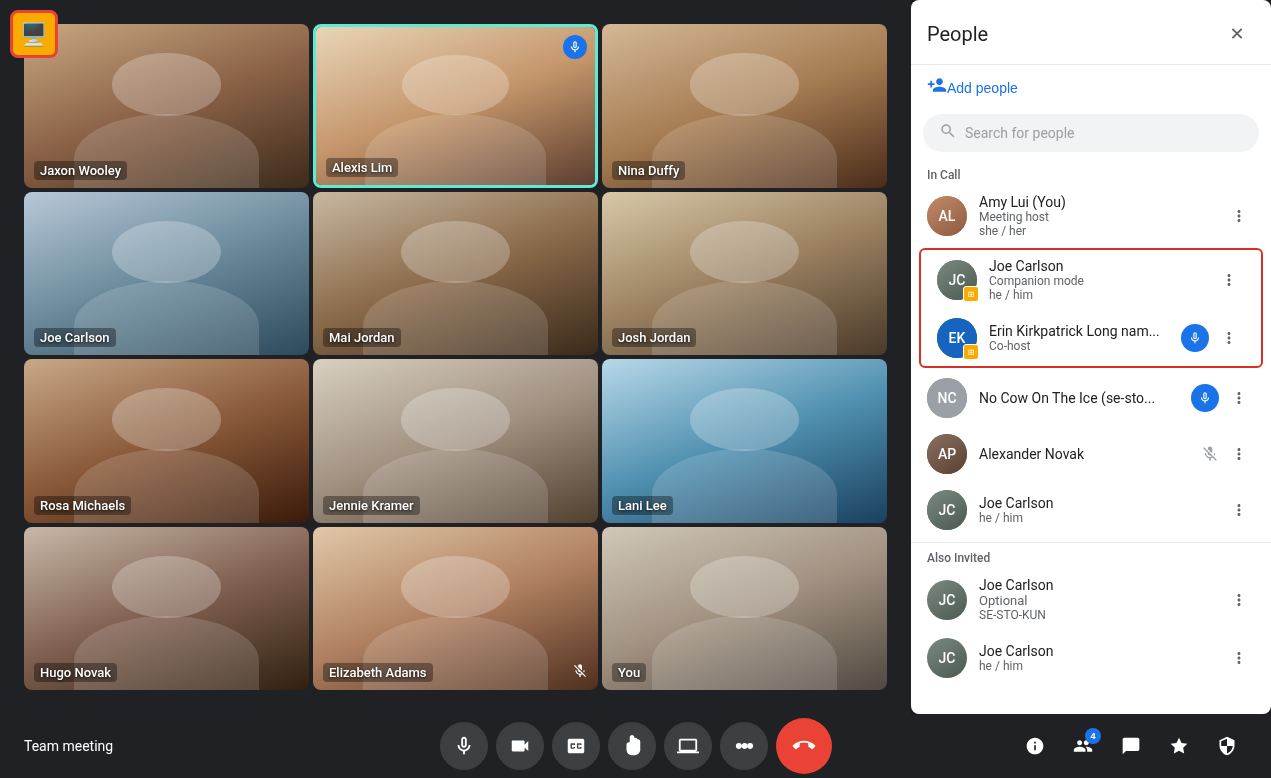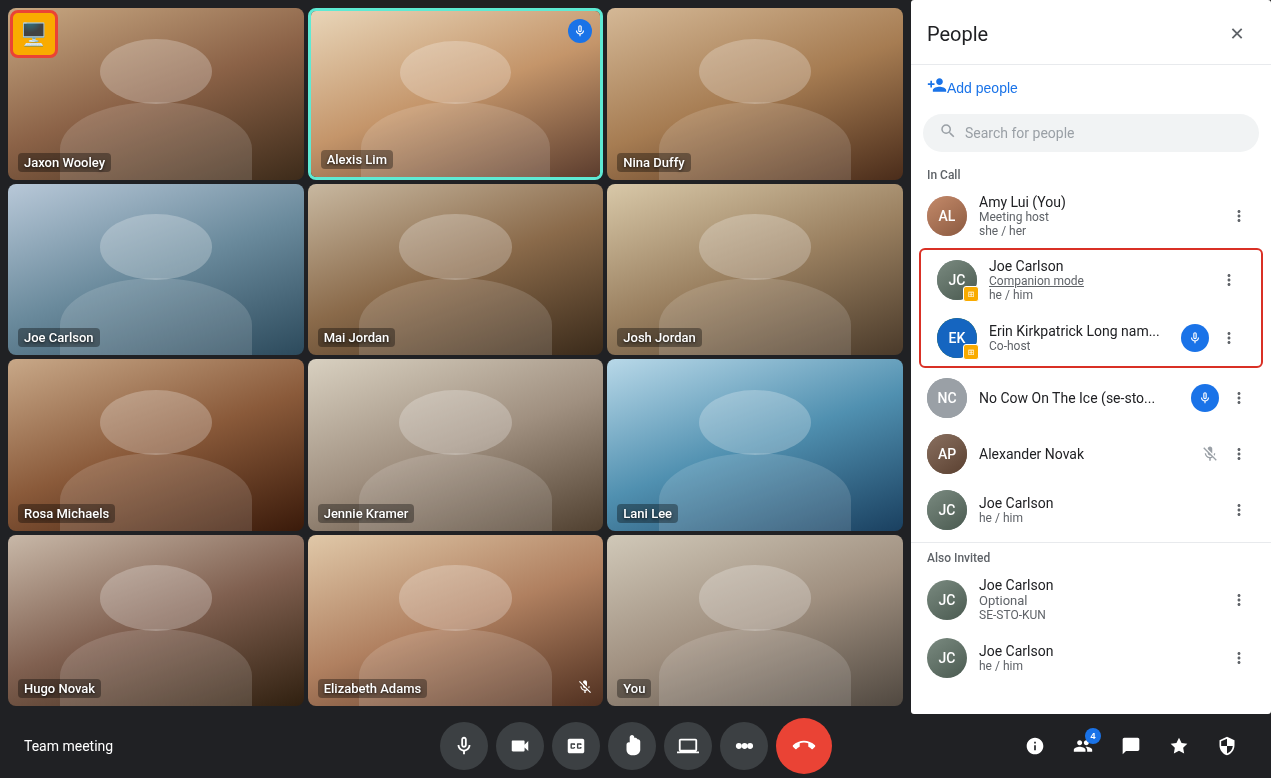--- a/index.html
+++ b/index.html
@@ -20,21 +20,21 @@
       overflow: hidden;
     }
 
     
     .video-grid {
       flex: 1;
       display: grid;
       grid-template-columns: repeat(3, 1fr);
       grid-template-rows: repeat(4, 1fr);
       gap: 4px;
-      padding: 8px;
+      padding: 24px;
       background: #202124;
     }
 
     .video-tile {
       background: #3c3c3c;
       border-radius: 8px;
       overflow: hidden;
       position: relative;
     }
 
@@ -114,21 +114,21 @@
       position: absolute;
       bottom: -10%;
     }
 
     
     .people-panel {
       width: 360px;
       background: #fff;
       display: flex;
       flex-direction: column;
-      border-radius: 3px;
+      border-radius: 8px;
       overflow: hidden;
     }
 
     .panel-header {
       display: flex;
       align-items: center;
       justify-content: space-between;
       padding: 16px 16px 12px;
       border-bottom: 1px solid #e8eaed;
     }
@@ -479,21 +479,21 @@
             </div>
           </div>
           <div style="border: 2px solid rgb(217, 48, 37); border-radius: 6px; margin: 2px 8px; overflow: hidden;">
             <div style="display: flex; align-items: center; padding: 8px 16px; gap: 12px; cursor: pointer;">
               <div style="width: 40px; height: 40px; border-radius: 50%; background: rgb(123, 139, 138); flex-shrink: 0; display: flex; align-items: center; justify-content: center; color: white; font-size: 14px; font-weight: 500; position: relative; overflow: visible;">
                 <div style="width: 40px; height: 40px; border-radius: 50%; background: linear-gradient(145deg, rgb(122, 138, 128), rgb(74, 90, 80)); display: flex; align-items: center; justify-content: center; color: white; font-size: 14px; font-weight: 500; overflow: hidden;">JC</div>
                 <div style="position: absolute; bottom: -2px; right: -2px; width: 16px; height: 16px; background: rgb(249, 171, 0); border-radius: 3px; display: flex; align-items: center; justify-content: center; font-size: 8px; color: white; border: 1px solid white; z-index: 2;">⊞</div>
               </div>
               <div style="flex: 1 1 0%; min-width: 0px;">
                 <div style="font-size: 14px; color: rgb(32, 33, 36); white-space: nowrap; overflow: hidden; text-overflow: ellipsis;">Joe Carlson</div>
-                <div style="font-size: 12px; color: rgb(95, 99, 104); text-decoration: underline;">Companion mode</div>
+                <div style="font-size: 12px; color: rgb(95, 99, 104);">Companion mode</div>
                 <div style="font-size: 12px; color: rgb(95, 99, 104);">he / him</div>
               </div>
               <div style="display: flex; align-items: center; gap: 4px;">
                 <button style="width: 32px; height: 32px; border-radius: 50%; border: none; background: transparent; cursor: pointer; display: flex; align-items: center; justify-content: center; color: rgb(95, 99, 104); font-size: 18px;">
                   <svg width="18" height="18" viewBox="0 0 24 24" fill="#5f6368">
                     <path d="M12 8c1.1 0 2-.9 2-2s-.9-2-2-2-2 .9-2 2 .9 2 2 2zm0 2c-1.1 0-2 .9-2 2s.9 2 2 2 2-.9 2-2-.9-2-2-2zm0 6c-1.1 0-2 .9-2 2s.9 2 2 2 2-.9 2-2-.9-2-2-2z"></path>
                   </svg>
                 </button>
               </div>
             </div>

